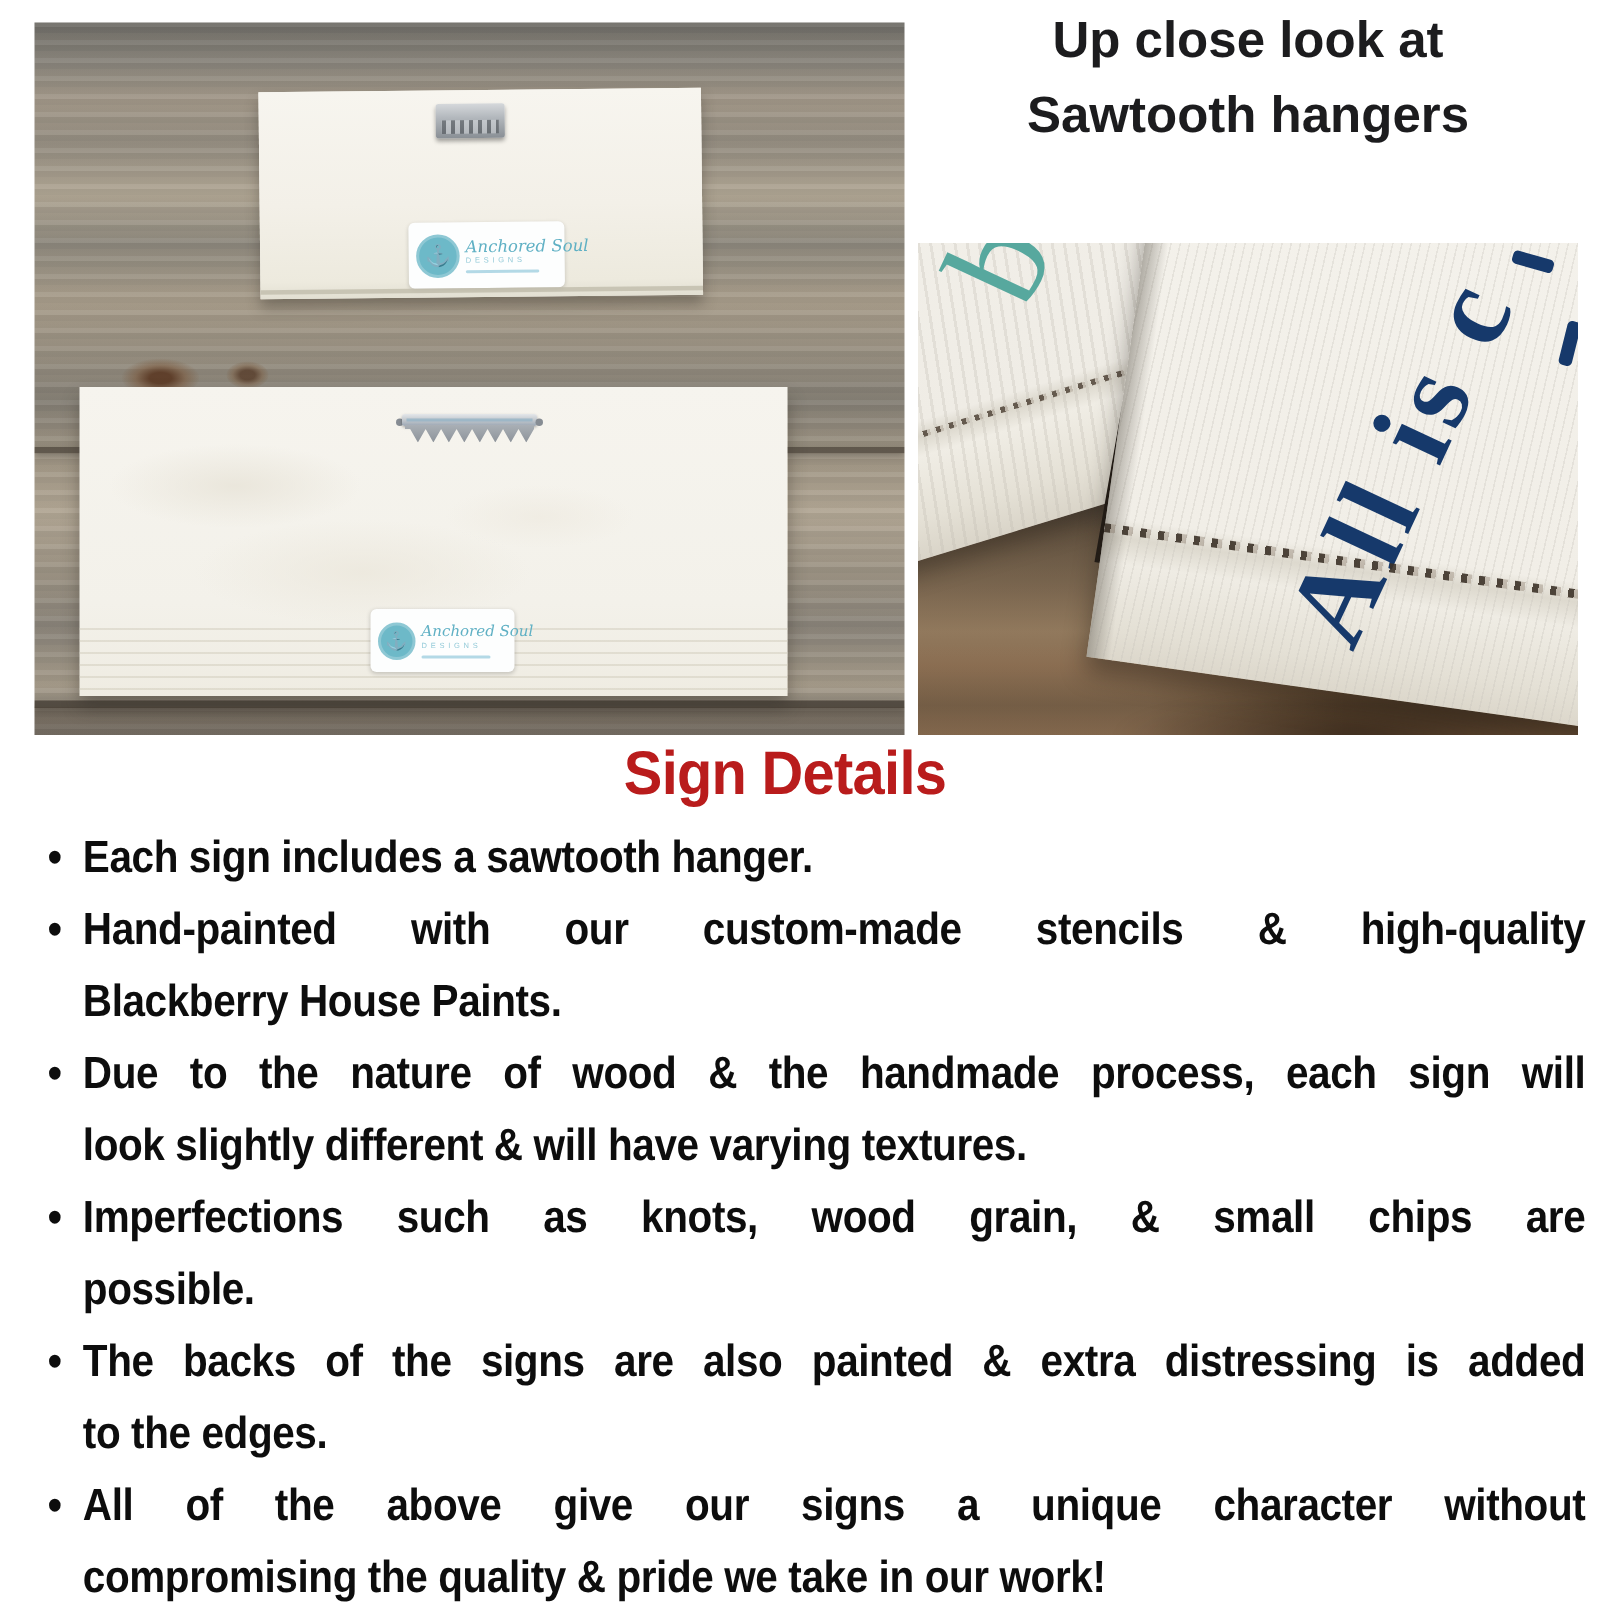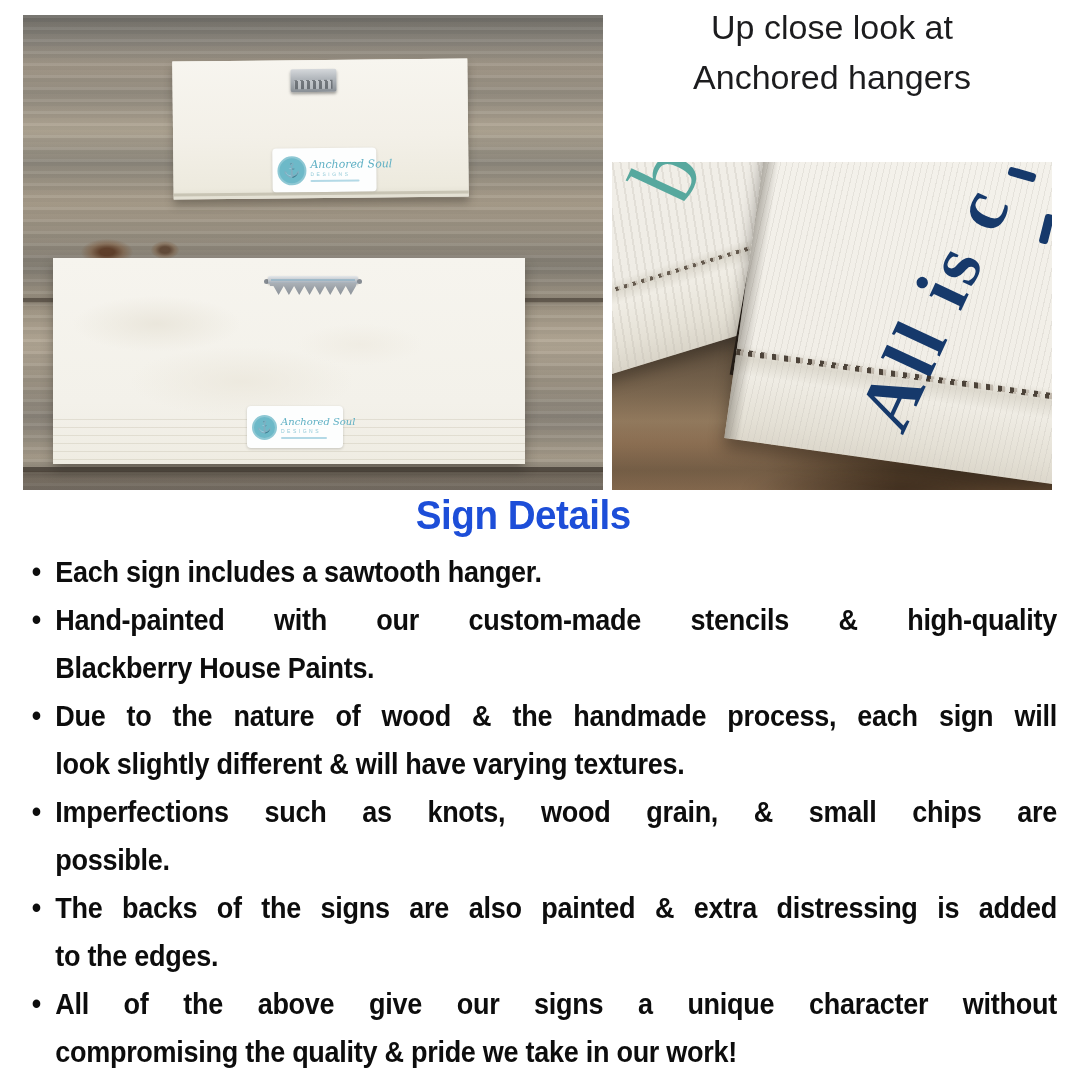--- a/index.html
+++ b/index.html
@@ -65,21 +65,21 @@
     background:#6db9c8;color:#ffffff;display:flex;align-items:center;justify-content:center;font-size:14px;line-height:1;}
   .st-lg .logo{width:21px;height:21px;font-size:12px;}
   .sticker .txt{display:flex;flex-direction:column;justify-content:center;min-width:0;}
   .sticker .brand{font-family:"DejaVu Serif", serif;font-style:italic;color:#5fb0c4;font-size:11px;line-height:12px;white-space:nowrap;text-align:center;}
   .st-lg .brand{font-size:10px;}
   .sticker .sub{font-size:5px;letter-spacing:2.5px;color:#93cad8;line-height:7px;}
   .sticker .urlline{margin-top:2px;height:2px;width:80%;background:rgba(160,208,224,.8);border-radius:1px;}
 
   
   .top-title{position:absolute;left:612px;top:2px;width:440px;text-align:center;
-    font-size:34px;line-height:50px;color:#1c1c1e;font-weight:400;}
+    font-size:34px;line-height:50px;color:#1c1c1e;font-weight:700;}
 
   
   .photo-right{position:absolute;left:612px;top:162px;width:440px;height:328px;overflow:hidden;background:#d6d1c7;}
   .floor{position:absolute;left:0;right:0;top:50%;bottom:0;z-index:1;
     background:
       linear-gradient(90deg,rgba(255,233,205,.14) 0 35%,transparent 65%),
       linear-gradient(180deg,#2f2721 0%,#473828 16%,#64503a 40%,#7f664a 58%,#77593d 72%,#5d462f 88%,#6d5137 100%);}
   .bshadow{position:absolute;left:130px;top:300px;width:320px;height:56px;z-index:1;
     background:radial-gradient(ellipse at center,rgba(25,18,12,.55),transparent 70%);filter:blur(4px);}
   .board{position:absolute;}
@@ -104,21 +104,21 @@
   .teal-word{position:absolute;left:120px;top:118px;transform:rotate(-48deg);transform-origin:left center;
     font-family:"Liberation Serif", serif;font-size:92px;color:#57a89e;letter-spacing:2px;}
   .navy-word{position:absolute;left:152px;top:352px;transform:rotate(-73deg);transform-origin:left center;
     font-family:"Liberation Serif", serif;font-weight:bold;font-size:76px;color:#16396b;letter-spacing:5px;}
   .frag{position:absolute;z-index:5;background:#16396b;border-radius:3px;}
   .f1{left:396px;top:8px;width:28px;height:9px;transform:rotate(16deg);}
   .f2{left:430px;top:52px;width:9px;height:30px;transform:rotate(14deg);}
 
   
   .heading-wrap{position:absolute;left:23px;top:492px;width:1000px;text-align:center;}
-  .heading-wrap h2{margin:0;font-size:41px;font-weight:bold;color:#1d4ed8;letter-spacing:-.5px;}
+  .heading-wrap h2{margin:0;font-size:41px;font-weight:bold;color:#b91c1c;letter-spacing:-.5px;}
   .heading-wrap h2 span{display:inline-block;transform:scaleX(.94);}
 
   ul.bullets{position:absolute;left:30px;top:548px;width:1141px;margin:0;padding:0;list-style:none;
     transform:scaleX(.9);transform-origin:0 0;
     font-weight:bold;font-size:30px;letter-spacing:-.3px;color:#0d0d0d;}
   ul.bullets li{position:relative;padding-left:28px;}
   ul.bullets li::before{content:"\2022";position:absolute;left:2px;top:0;line-height:48px;font-size:30px;}
   .line{line-height:48px;text-align:left;}
   .line.fill{text-align:justify;text-align-last:justify;}
 </style>
@@ -159,21 +159,21 @@
           <div class="brand">Anchored Soul</div>
           <div class="sub">DESIGNS</div>
           <div class="urlline"></div>
         </div>
       </div>
     </div>
   </div>
 
   <div class="top-title">
     <div>Up close look at</div>
-    <div>Anchored hangers</div>
+    <div>Sawtooth hangers</div>
   </div>
 
   <div class="photo-right">
     <div class="floor"></div>
     <div class="bshadow"></div>
     <div class="board board-a">
       <span class="teal-word">bea</span>
     </div>
     <div class="gap-wedge"></div>
     <div class="board board-b">

